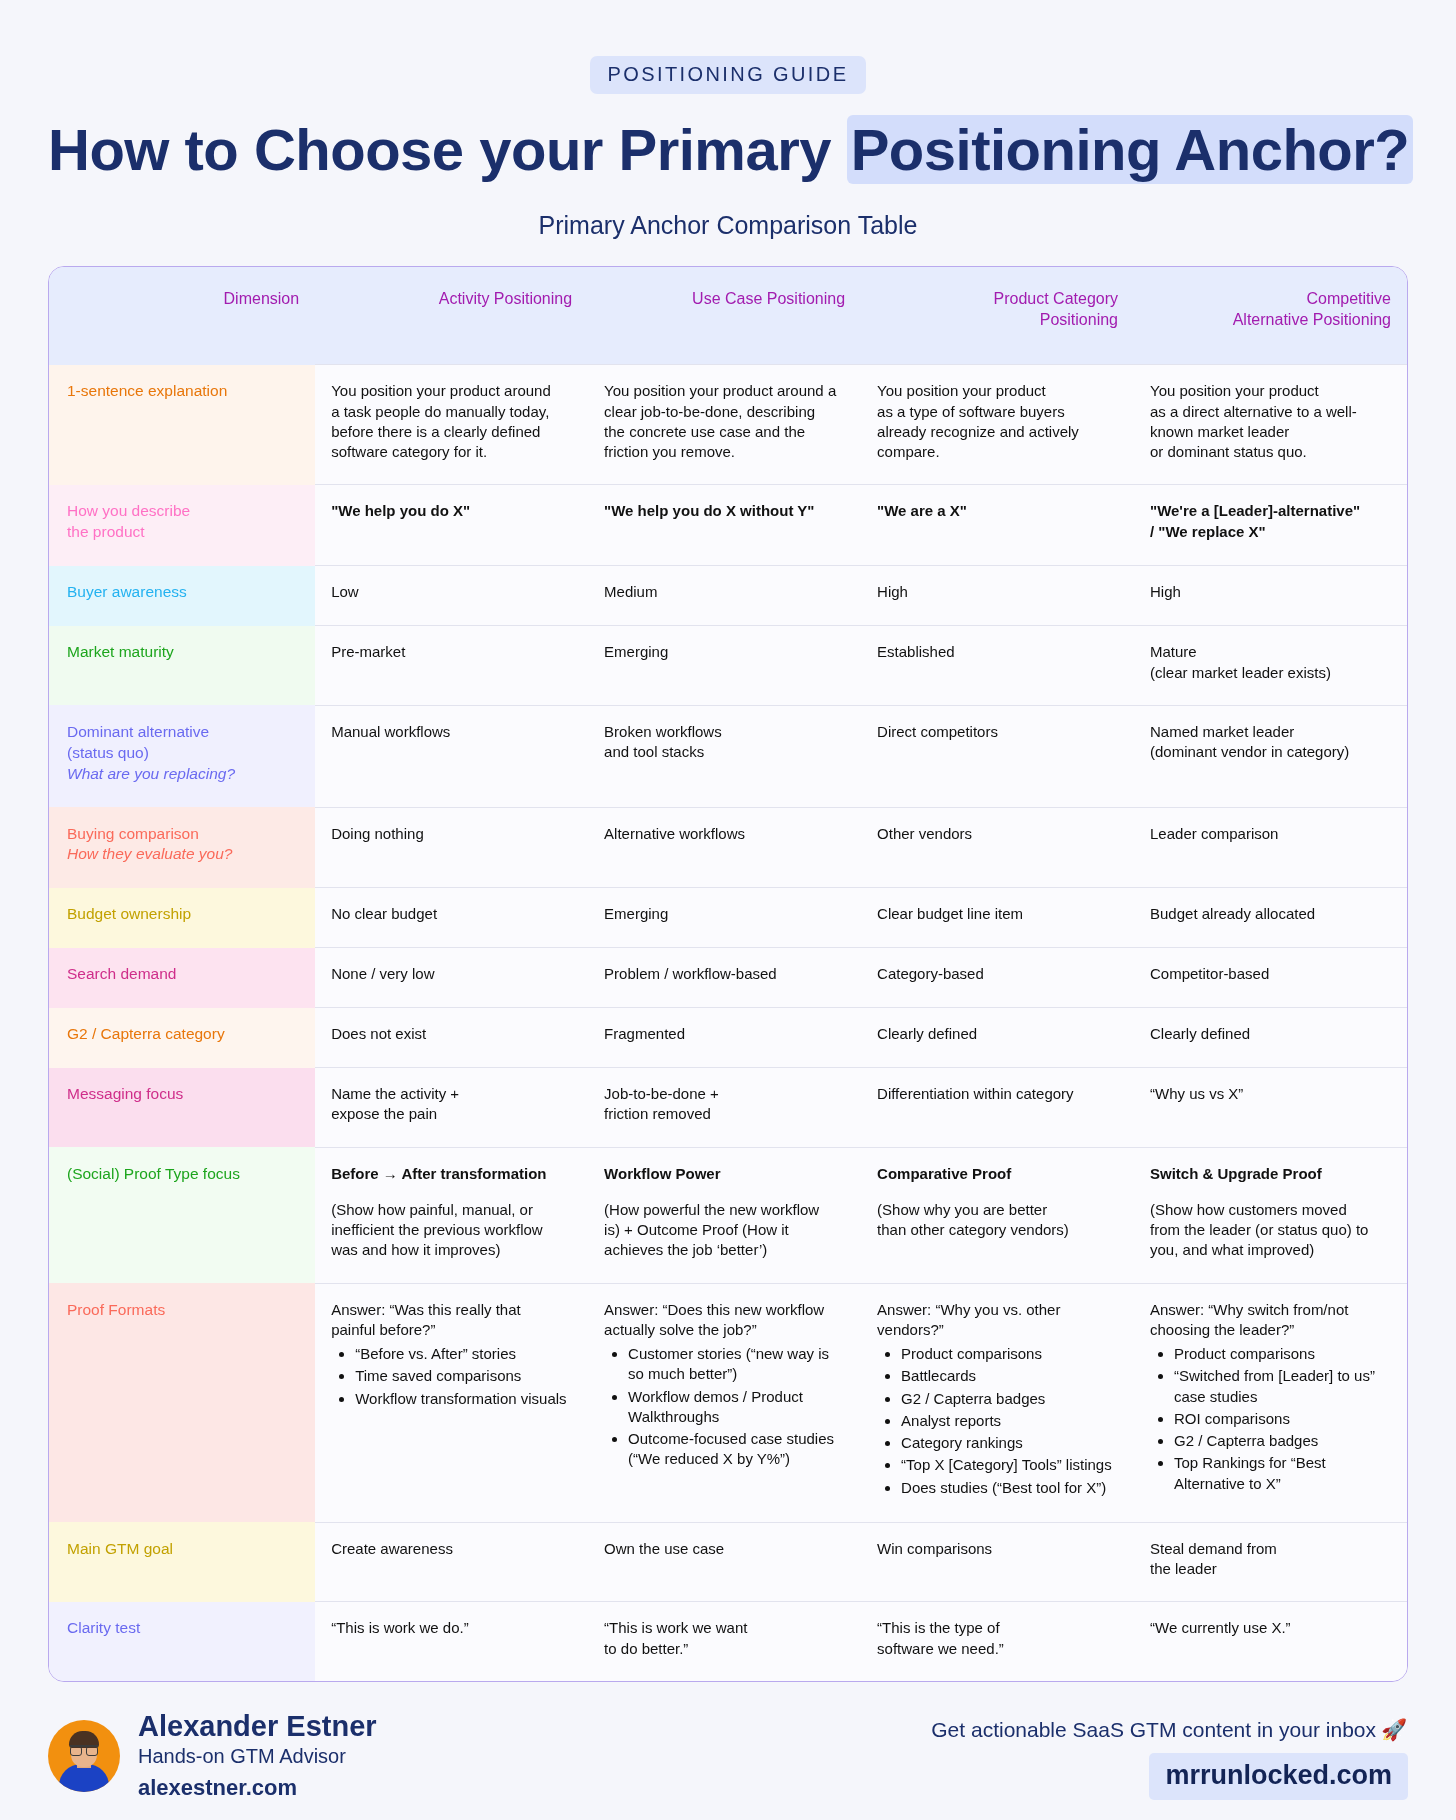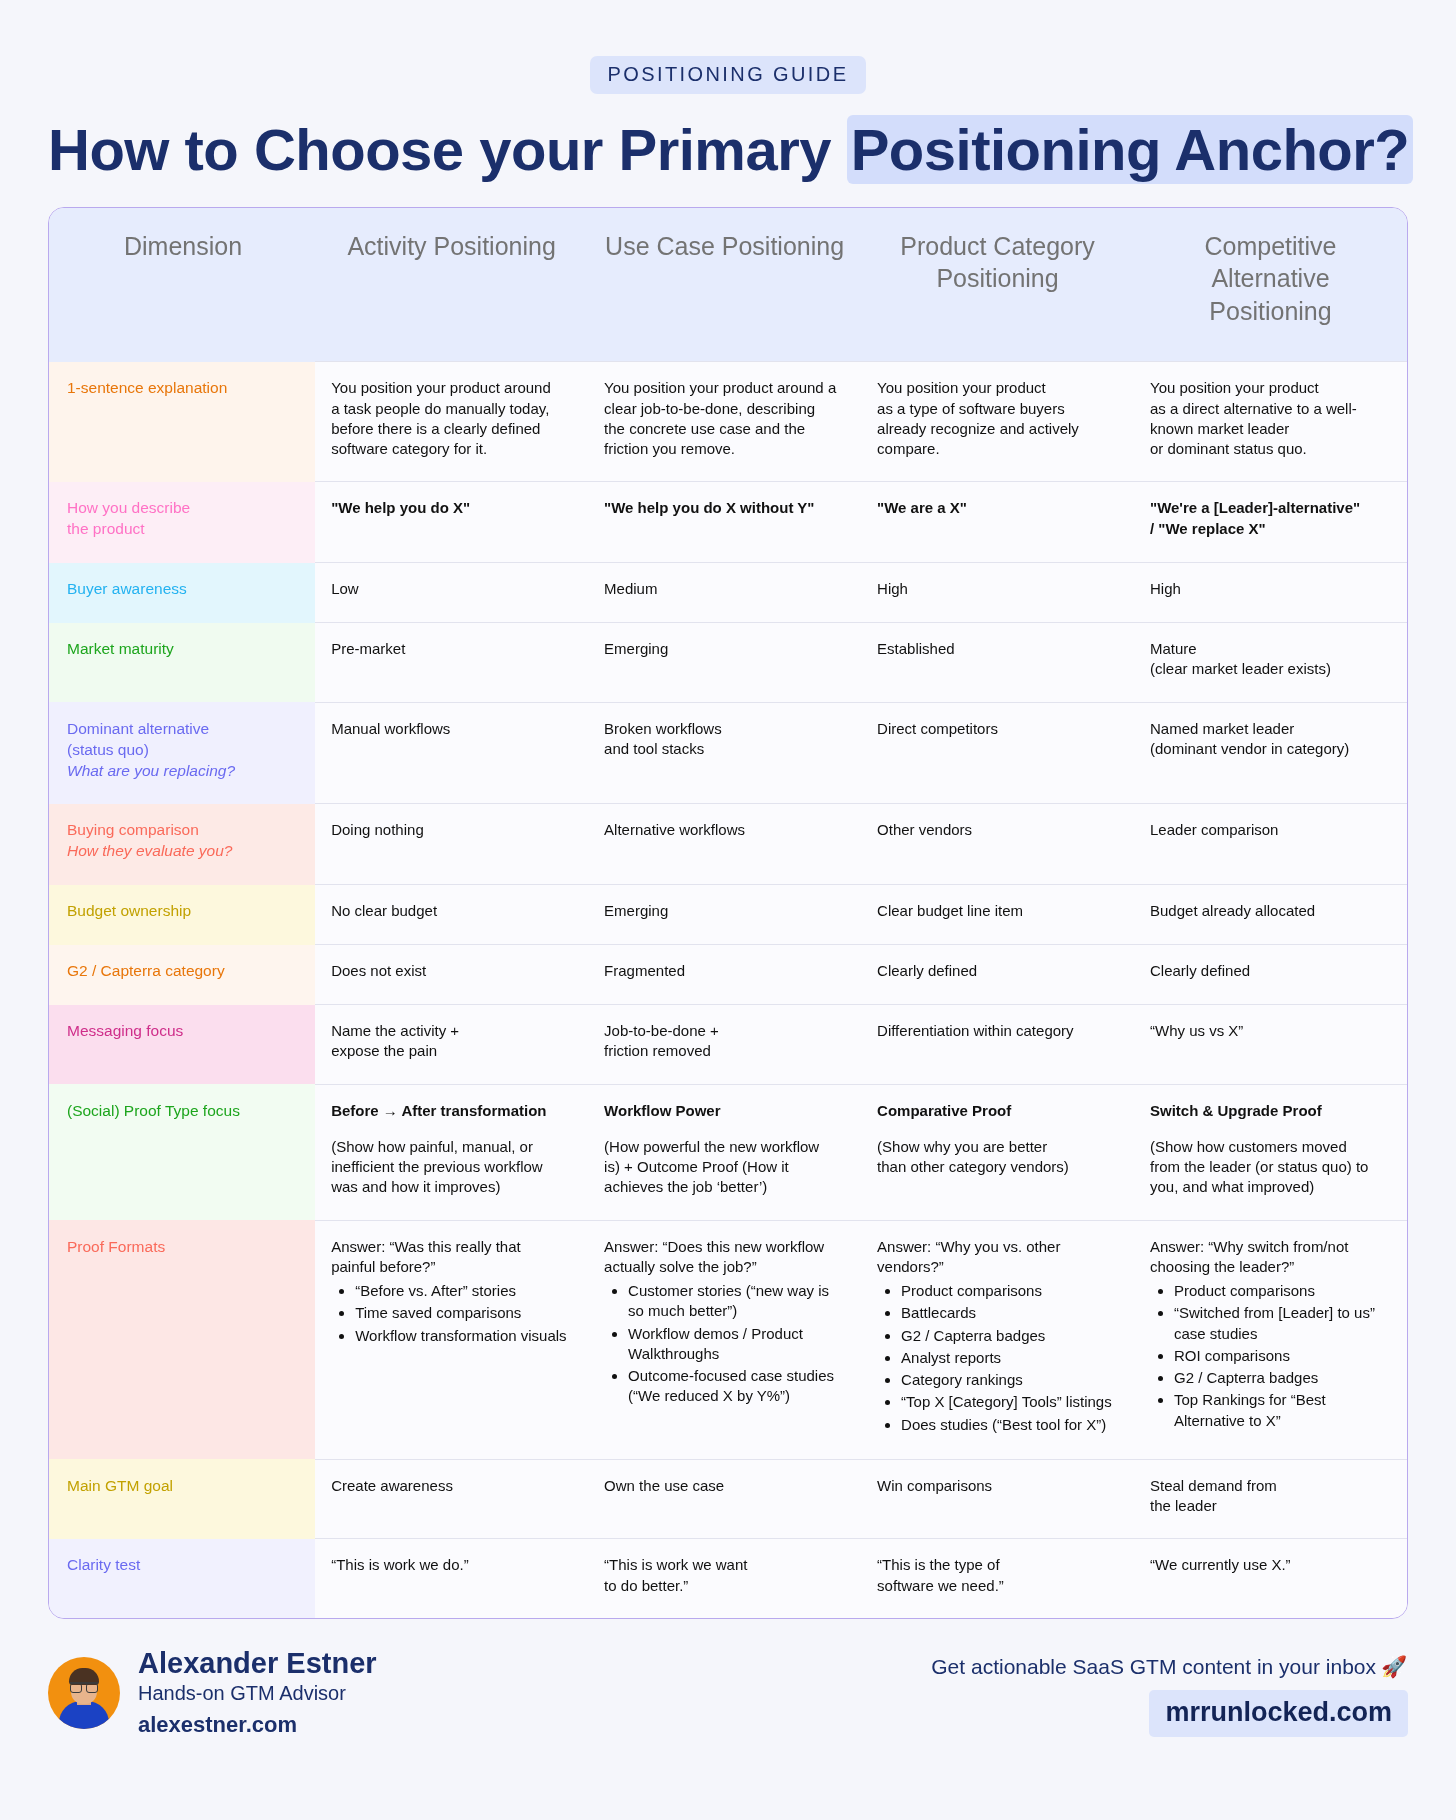--- a/index.html
+++ b/index.html
@@ -71,24 +71,24 @@
   table.cmp {
     width: 100%;
     border-collapse: collapse;
     table-layout: fixed;
   }
   table.cmp col.c-dim  { width: 19.6%; }
   table.cmp col.c-col  { width: 20.1%; }
 
   thead th {
     background: #e6ecfd;
-    color: #737373;
-    font-size: 25px;
+    color: #a21caf;
+    font-size: 16px;
     font-weight: 400;
-    text-align: center;
+    text-align: right;
     vertical-align: top;
     padding: 22px 16px 34px 16px;
     line-height: 1.3;
   }
   thead th.first { padding-left: 18px; }
 
   tbody td {
     vertical-align: top;
     font-size: 15px;
     line-height: 1.35;
@@ -225,20 +225,21 @@
 <body>
 
 <div class="page">
 
   <div class="eyebrow-wrap">
     <span class="eyebrow">POSITIONING GUIDE</span>
   </div>
 
   <h1 class="headline"><span>How to Choose your  Primary </span><span class="hl">Positioning Anchor?</span></h1>
 
+  <div class="subtitle">Primary Anchor Comparison Table</div>
 
   <div class="table-card">
     <table class="cmp">
       <colgroup>
         <col class="c-dim">
           <col class="c-col">
           <col class="c-col">
           <col class="c-col">
           <col class="c-col">
       </colgroup>
@@ -293,20 +294,27 @@
             <td>Alternative workflows</td>
             <td>Other vendors</td>
             <td>Leader comparison</td>
           </tr>
           <tr>
             <td class="dim" style="background: rgb(253, 248, 221); color: rgb(194, 161, 0);">Budget ownership</td>
             <td>No clear budget</td>
             <td>Emerging</td>
             <td>Clear budget line item</td>
             <td>Budget already allocated</td>
+          </tr>
+          <tr>
+            <td class="dim" style="background: rgb(253, 227, 240); color: rgb(207, 46, 138);">Search demand</td>
+            <td>None / very low</td>
+            <td>Problem / workflow-based</td>
+            <td>Category-based</td>
+            <td>Competitor-based</td>
           </tr>
           <tr>
             <td class="dim" style="background: rgb(254, 245, 238); color: rgb(232, 118, 10);">G2 / Capterra category</td>
             <td>Does not exist</td>
             <td>Fragmented</td>
             <td>Clearly defined</td>
             <td>Clearly defined</td>
           </tr>
           <tr>
             <td class="dim" style="background: rgb(251, 222, 238); color: rgb(207, 46, 138);">Messaging focus</td>

